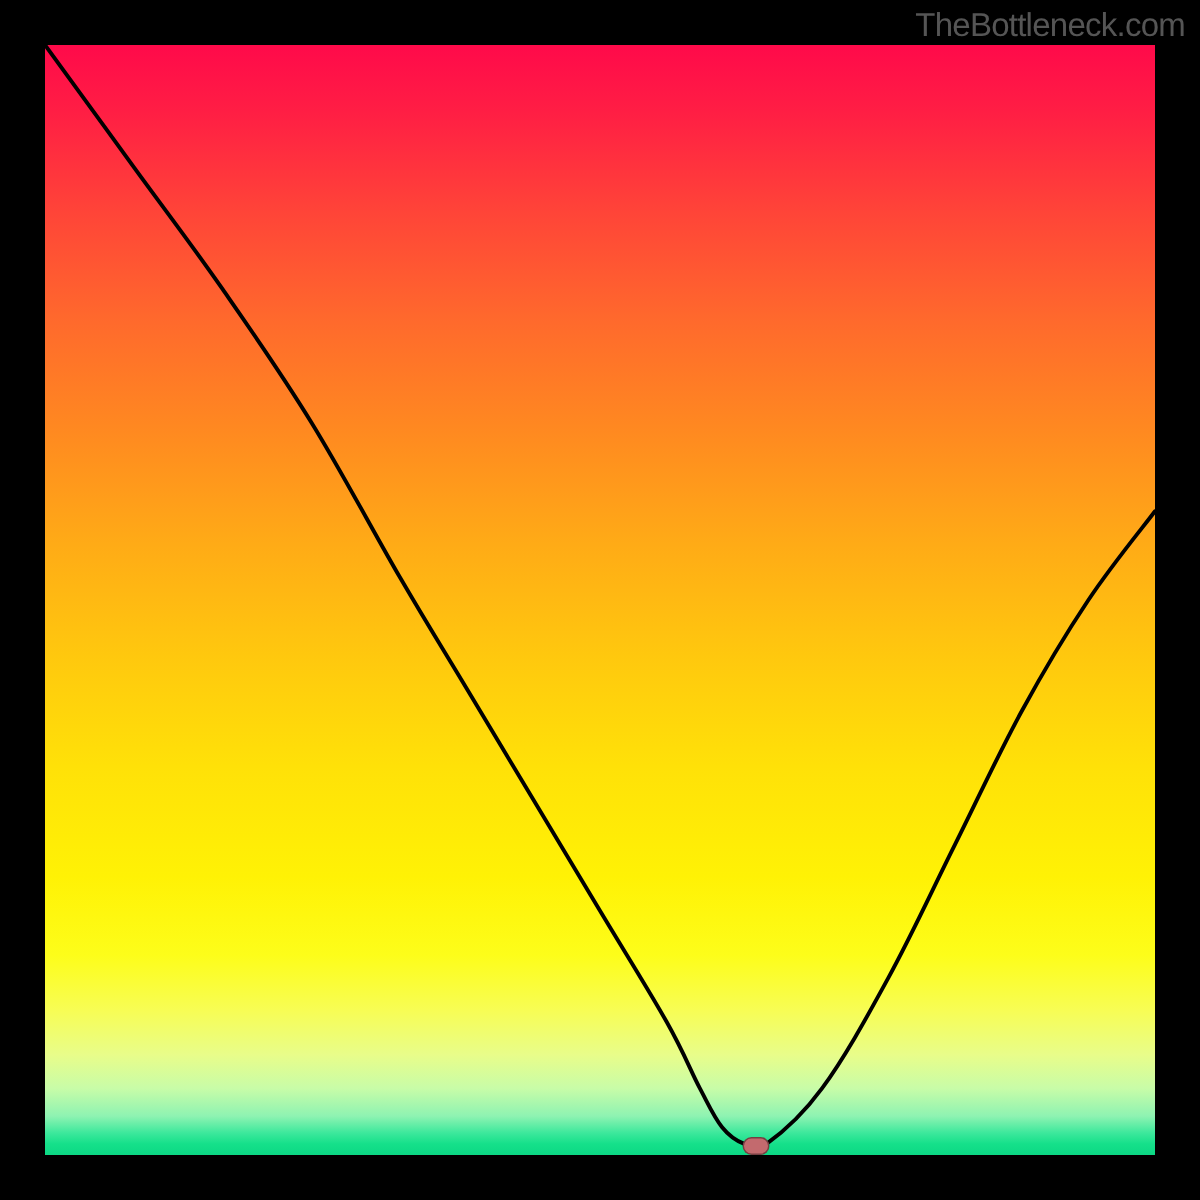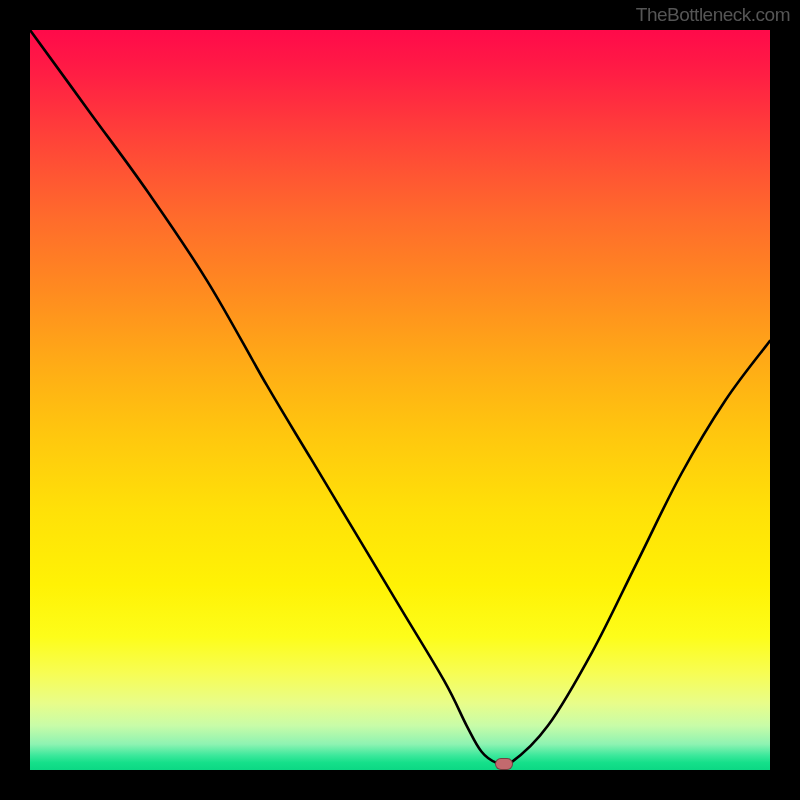--- a/index.html
+++ b/index.html
@@ -9,21 +9,21 @@
     background: #000;
     position: relative;
     font-family: Arial, sans-serif;
     overflow: hidden;
   }
   .watermark {
     position: absolute;
     top: 4px;
     right: 10px;
     color: #555;
-    font-size: 19px;
+    font-size: 22px;
     font-weight: 500;
     z-index: 10;
     letter-spacing: -0.5px;
     text-align: center;
   }
   .plot-area {
     position: absolute;
     left: 30px;
     top: 30px;
     width: 740px;

